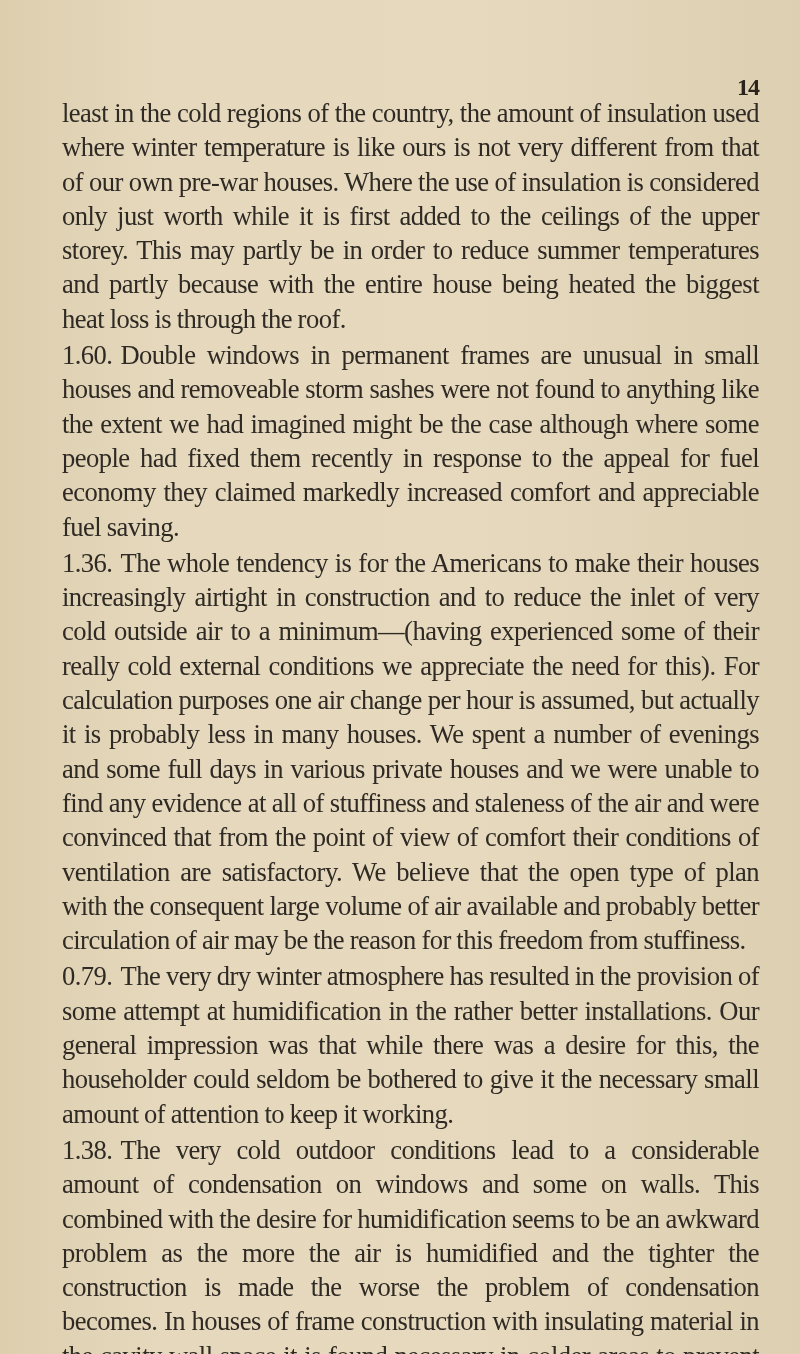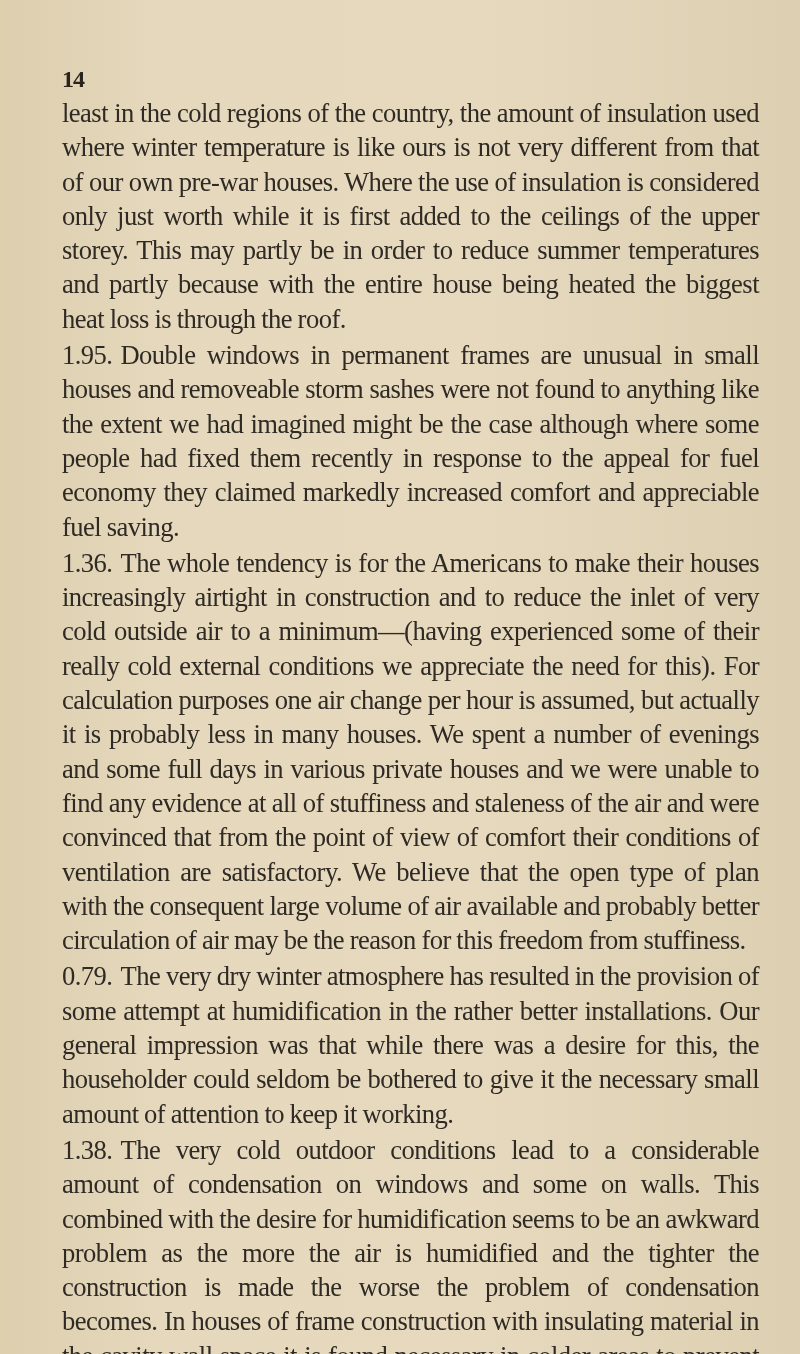--- a/index.html
+++ b/index.html
@@ -17,24 +17,24 @@
       color: #2f2a24;
     }
     .page {
       position: absolute;
       left: 62px;
       top: 0;
       width: 697px;
     }
     .page-number {
       position: absolute;
-      top: 66px;
+      top: 74px;
       left: 0;
       width: 697px;
-      text-align: left;
+      text-align: right;
       font-size: 24px;
       font-weight: bold;
       color: #2a241d;
       letter-spacing: -1px;
     }
     .body-text {
       position: absolute;
       top: 96px;
       left: 0;
       width: 697px;
@@ -60,21 +60,21 @@
 <body>
 
 <div class="page">
   <div class="page-number">14</div>
 
   <div class="body-text">
     <p class="para">
       <span>least in the cold regions of the country, the amount of insulation used where winter temperature is like ours is not very different from that of our own pre-war houses.  Where the use of insulation is considered only just worth while it is first added to the ceilings of the upper storey.  This may partly be in order to reduce summer temperatures and partly because with the entire house being heated the biggest heat loss is through the roof.</span>
     </p>
     <p class="para">
-      <span class="num">1.95.</span><span>Double windows in permanent frames are unusual in small houses and removeable storm sashes were not found to anything like the extent we had imagined might be the case although where some people had fixed them recently in response to the appeal for fuel economy they claimed markedly increased comfort and appreciable fuel saving.</span>
+      <span class="num">1.60.</span><span>Double windows in permanent frames are unusual in small houses and removeable storm sashes were not found to anything like the extent we had imagined might be the case although where some people had fixed them recently in response to the appeal for fuel economy they claimed markedly increased comfort and appreciable fuel saving.</span>
     </p>
     <p class="para">
       <span class="num">1.36.</span><span>The whole tendency is for the Americans to make their houses increasingly airtight in construction and to reduce the inlet of very cold outside air to a minimum—(having experienced some of their really cold external conditions we appreciate the need for this).  For calculation purposes one air change per hour is assumed, but actually it is probably less in many houses.  We spent a number of evenings and some full days in various private houses and we were unable to find any evidence at all of stuffiness and staleness of the air and were convinced that from the point of view of comfort their conditions of ventilation are satisfactory.  We believe that the open type of plan with the consequent large volume of air available and probably better circulation of air may be the reason for this freedom from stuffiness.</span>
     </p>
     <p class="para">
       <span class="num">0.79.</span><span>The very dry winter atmosphere has resulted in the provision of some attempt at humidification in the rather better installations.  Our general impression was that while there was a desire for this, the householder could seldom be bothered to give it the necessary small amount of attention to keep it working.</span>
     </p>
     <p class="para">
       <span class="num">1.38.</span><span>The very cold outdoor conditions lead to a considerable amount of condensation on windows and some on walls.  This combined with the desire for humidification seems to be an awkward problem as the more the air is humidified and the tighter the construction is made the worse the problem of condensation becomes.  In houses of frame construction with insulating material in the cavity wall space it is found necessary in colder areas to prevent moisture from the house passing into the wall.  This is done by providing a moisture proof layer, known as a vapour barrier, near the inner face of the wall.</span>
     </p>

